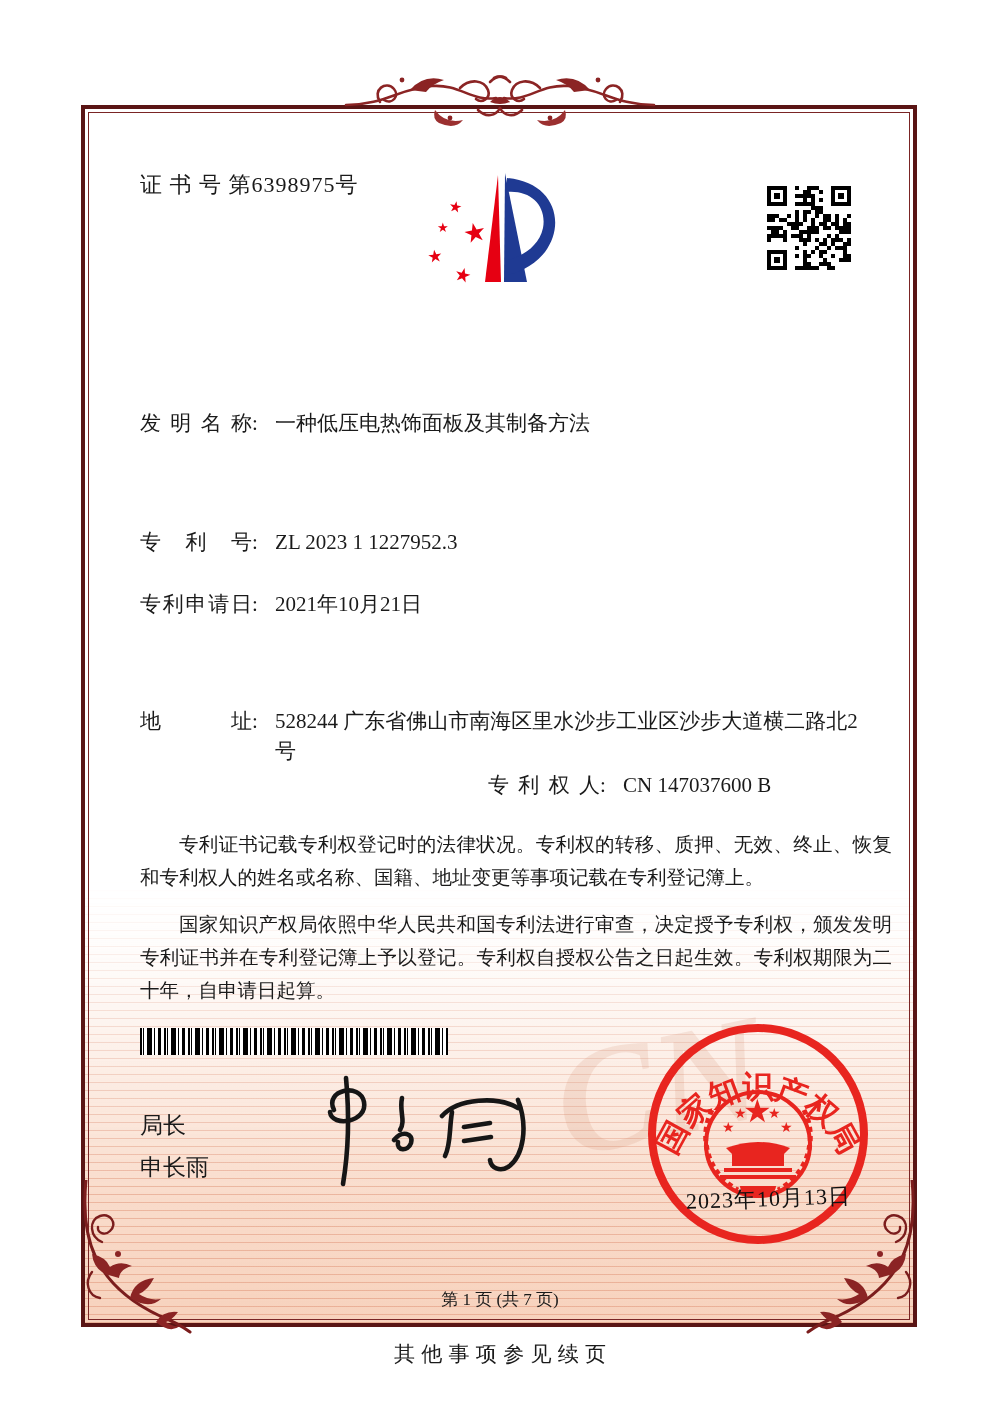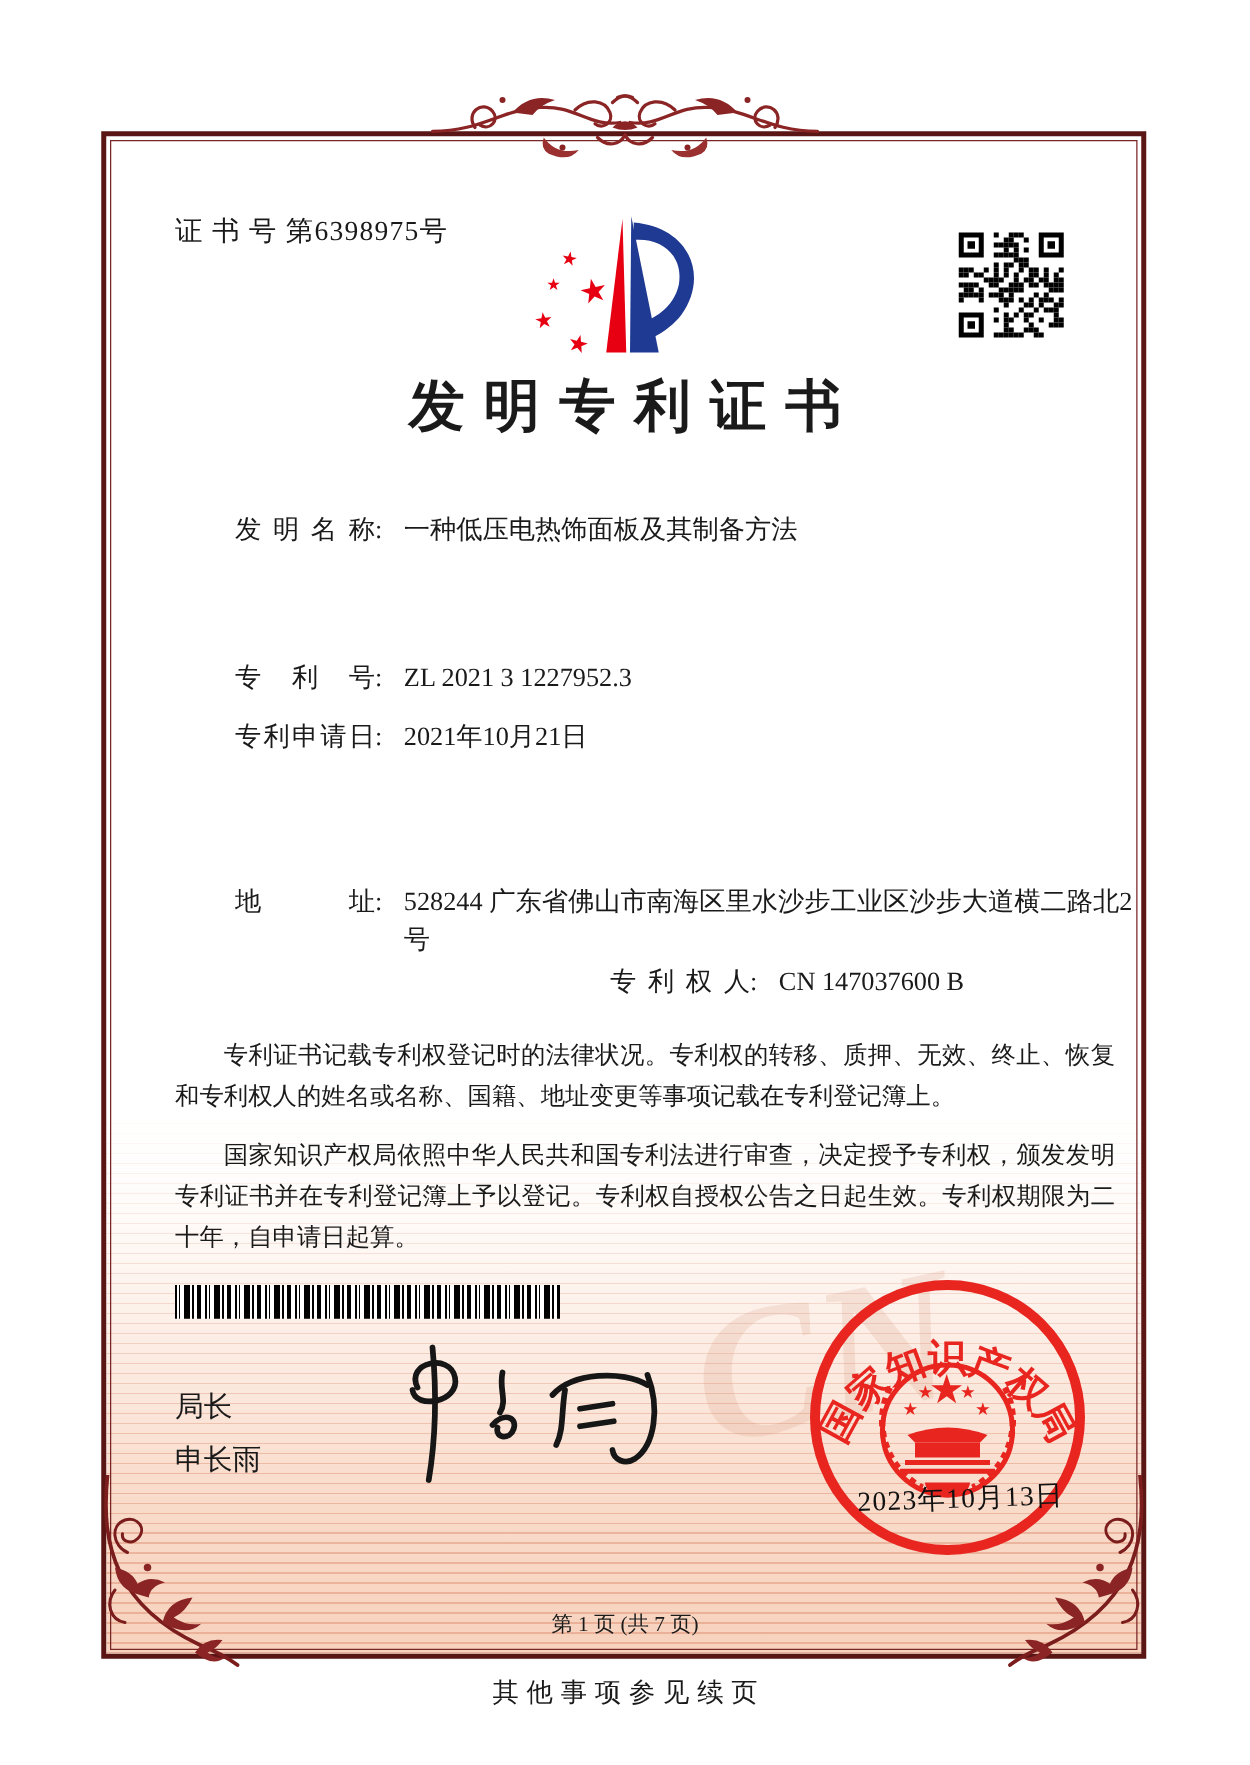--- a/index.html
+++ b/index.html
@@ -17,21 +17,21 @@
      background:
        repeating-linear-gradient(0deg, rgba(214,120,88,0.38) 0 1px, rgba(255,255,255,0) 1px 8px),
        linear-gradient(to bottom, rgba(253,242,236,0) 0%, rgba(250,224,209,.85) 45%, #f7d2bd 100%);
      -webkit-mask-image:linear-gradient(to bottom, transparent 0%, rgba(0,0,0,.55) 30%, #000 70%);
      mask-image:linear-gradient(to bottom, transparent 0%, rgba(0,0,0,.55) 30%, #000 70%);}
 
   .cert-no{left:140px;top:170px;font-size:22px;letter-spacing:1px;}
   .title{left:0;width:1000px;top:295px;text-align:center;font-size:45px;font-weight:bold;
          letter-spacing:.34em;text-indent:.34em;}
 
-  .row{left:140px;font-size:21px;line-height:30px;margin-left:48px;}
+  .row{left:140px;font-size:21px;line-height:30px;}
   .lbl{display:inline-block;width:112px;text-align:justify;text-align-last:justify;vertical-align:top;}
   .colon{vertical-align:top;}
   .val{display:inline-block;margin-left:12px;vertical-align:top;max-width:600px;}
   .row2{left:488px;font-size:21px;line-height:30px;}
 
   .paras{left:140px;top:828px;width:752px;font-size:19.5px;line-height:33px;text-align:justify;}
   .paras p{margin:0 0 14px 0;text-indent:2em;}
 
   .barcode{left:140px;top:1028px;width:308px;height:27px;
      background:repeating-linear-gradient(90deg,
@@ -286,31 +286,30 @@
       <div class="cell" style="left: 31px; top: 83px;"></div>
       <div class="cell" style="left: 35px; top: 83px;"></div>
       <div class="cell" style="left: 39px; top: 83px;"></div>
       <div class="cell" style="left: 43px; top: 83px;"></div>
       <div class="cell" style="left: 47px; top: 83px;"></div>
       <div class="cell" style="left: 51px; top: 83px;"></div>
       <div class="cell" style="left: 63px; top: 83px;"></div>
       <div class="cell" style="left: 67px; top: 83px;"></div>
     </div>
 
-  <div class="abs title">发明专利证书</div>
 
   <div class="abs row" style="top:408px">
     <span class="lbl">发明名称</span><span class="colon">:</span>
     <span class="val">一种低压电热饰面板及其制备方法</span>
   </div>
   <div class="abs row" style="top:527px">
     <span class="lbl">专利号</span><span class="colon">:</span>
-    <span class="val">ZL 2021 3 1227952.3</span>
-  </div>
-  <div class="abs row" style="top:574px">
+    <span class="val">ZL 2023 1 1227952.3</span>
+  </div>
+  <div class="abs row" style="top:589px">
     <span class="lbl">专利申请日</span><span class="colon">:</span>
     <span class="val">2021年10月21日</span>
   </div>
   <div class="abs row" style="top:706px">
     <span class="lbl">地址</span><span class="colon">:</span>
     <span class="val" style="width:600px">528244 广东省佛山市南海区里水沙步工业区沙步大道横二路北2号</span>
   </div>
   <div class="abs row2" style="top:770px">
     <span class="lbl">专利权人</span><span class="colon">:</span>
     <span class="val">CN 147037600 B</span>

